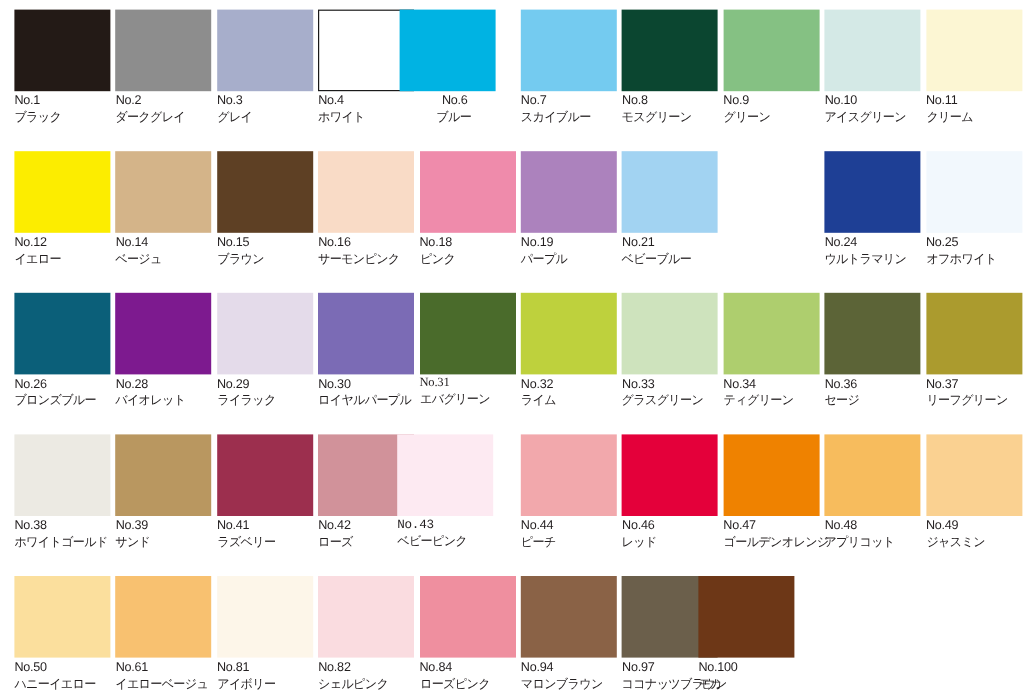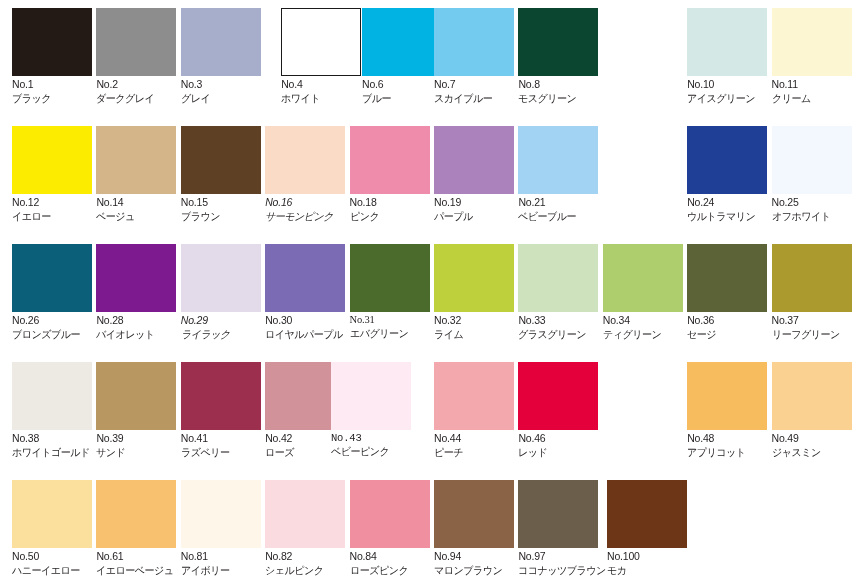--- a/index.html
+++ b/index.html
@@ -95,39 +95,44 @@
       <div class="swatch-cell" style="left: 96.4px;">
         <div class="swatch-chip" style="background-color: rgb(141, 141, 141);"></div>
         <div class="swatch-code">No.2</div>
         <div class="swatch-name">ダークグレイ</div>
       </div>
       <div class="swatch-cell" style="left: 180.8px;">
         <div class="swatch-chip" style="background-color: rgb(167, 174, 203);"></div>
         <div class="swatch-code">No.3</div>
         <div class="swatch-name">グレイ</div>
       </div>
-      <div class="swatch-cell" style="left: 265.2px; margin-left: 16px;">
+      <div class="swatch-cell" style="left: 265.2px;">
         <div class="swatch-chip outlined" style="background-color: rgb(255, 255, 255);"></div>
         <div class="swatch-code">No.4</div>
         <div class="swatch-name">ホワイト</div>
       </div>
-      <div class="swatch-cell" style="left: 362px;">
+      <div class="swatch-cell" style="left: 333px; text-align: center;">
         <div class="swatch-chip" style="background-color: rgb(0, 179, 227);"></div>
         <div class="swatch-code">No.6</div>
         <div class="swatch-name">ブルー</div>
       </div>
       <div class="swatch-cell" style="left: 434px;">
         <div class="swatch-chip" style="background-color: rgb(116, 203, 240);"></div>
         <div class="swatch-code">No.7</div>
         <div class="swatch-name">スカイブルー</div>
       </div>
       <div class="swatch-cell" style="left: 518.4px;">
         <div class="swatch-chip" style="background-color: rgb(11, 70, 48);"></div>
         <div class="swatch-code">No.8</div>
         <div class="swatch-name">モスグリーン</div>
+      </div>
+      <div class="swatch-cell" style="left: 602.8px;">
+        <div class="swatch-chip" style="background-color: rgb(133, 193, 131);"></div>
+        <div class="swatch-code">No.9</div>
+        <div class="swatch-name">グリーン</div>
       </div>
       <div class="swatch-cell" style="left: 687.2px;">
         <div class="swatch-chip" style="background-color: rgb(212, 233, 230);"></div>
         <div class="swatch-code">No.10</div>
         <div class="swatch-name">アイスグリーン</div>
       </div>
       <div class="swatch-cell" style="left: 771.6px;">
         <div class="swatch-chip" style="background-color: rgb(252, 246, 211);"></div>
         <div class="swatch-code">No.11</div>
         <div class="swatch-name">クリーム</div>
@@ -142,21 +147,21 @@
       <div class="swatch-cell" style="left: 96.4px;">
         <div class="swatch-chip" style="background-color: rgb(212, 180, 137);"></div>
         <div class="swatch-code">No.14</div>
         <div class="swatch-name">ベージュ</div>
       </div>
       <div class="swatch-cell" style="left: 180.8px; text-decoration: underline;">
         <div class="swatch-chip" style="background-color: rgb(94, 64, 36);"></div>
         <div class="swatch-code">No.15</div>
         <div class="swatch-name">ブラウン</div>
       </div>
-      <div class="swatch-cell" style="left: 265.2px; font-style: italic;">
+      <div class="swatch-cell" style="left: 265.2px;">
         <div class="swatch-chip" style="background-color: rgb(249, 219, 198);"></div>
         <div class="swatch-code">No.16</div>
         <div class="swatch-name">サーモンピンク</div>
       </div>
       <div class="swatch-cell" style="left: 349.6px;">
         <div class="swatch-chip" style="background-color: rgb(239, 139, 171);"></div>
         <div class="swatch-code">No.18</div>
         <div class="swatch-name">ピンク</div>
       </div>
       <div class="swatch-cell" style="left: 434px;">
@@ -184,21 +189,21 @@
       <div class="swatch-cell" style="left: 12px;">
         <div class="swatch-chip" style="background-color: rgb(11, 95, 121);"></div>
         <div class="swatch-code">No.26</div>
         <div class="swatch-name">ブロンズブルー</div>
       </div>
       <div class="swatch-cell" style="left: 96.4px;">
         <div class="swatch-chip" style="background-color: rgb(125, 26, 143);"></div>
         <div class="swatch-code">No.28</div>
         <div class="swatch-name">バイオレット</div>
       </div>
-      <div class="swatch-cell" style="left: 180.8px; font-style: italic;">
+      <div class="swatch-cell" style="left: 180.8px;">
         <div class="swatch-chip" style="background-color: rgb(228, 219, 234);"></div>
         <div class="swatch-code">No.29</div>
         <div class="swatch-name">ライラック</div>
       </div>
       <div class="swatch-cell" style="left: 265.2px;">
         <div class="swatch-chip" style="background-color: rgb(123, 107, 181);"></div>
         <div class="swatch-code">No.30</div>
         <div class="swatch-name">ロイヤルパープル</div>
       </div>
       <div class="swatch-cell" style="left: 349.6px; font-family: Liberation Serif, serif;">
@@ -261,20 +266,25 @@
       <div class="swatch-cell" style="left: 434px;">
         <div class="swatch-chip" style="background-color: rgb(242, 168, 172);"></div>
         <div class="swatch-code">No.44</div>
         <div class="swatch-name">ピーチ</div>
       </div>
       <div class="swatch-cell" style="left: 518.4px;">
         <div class="swatch-chip" style="background-color: rgb(228, 0, 58);"></div>
         <div class="swatch-code">No.46</div>
         <div class="swatch-name">レッド</div>
       </div>
+      <div class="swatch-cell" style="left: 602.8px;">
+        <div class="swatch-chip" style="background-color: rgb(239, 130, 0);"></div>
+        <div class="swatch-code">No.47</div>
+        <div class="swatch-name">ゴールデンオレンジ</div>
+      </div>
       <div class="swatch-cell" style="left: 687.2px;">
         <div class="swatch-chip" style="background-color: rgb(247, 188, 93);"></div>
         <div class="swatch-code">No.48</div>
         <div class="swatch-name">アプリコット</div>
       </div>
       <div class="swatch-cell" style="left: 771.6px;">
         <div class="swatch-chip" style="background-color: rgb(250, 209, 145);"></div>
         <div class="swatch-code">No.49</div>
         <div class="swatch-name">ジャスミン</div>
       </div>
@@ -308,21 +318,21 @@
       <div class="swatch-cell" style="left: 434px;">
         <div class="swatch-chip" style="background-color: rgb(138, 98, 70);"></div>
         <div class="swatch-code">No.94</div>
         <div class="swatch-name">マロンブラウン</div>
       </div>
       <div class="swatch-cell" style="left: 518.4px;">
         <div class="swatch-chip" style="background-color: rgb(107, 95, 75);"></div>
         <div class="swatch-code">No.97</div>
         <div class="swatch-name">ココナッツブラウン</div>
       </div>
-      <div class="swatch-cell" style="left: 607px;">
+      <div class="swatch-cell" style="left: 582px;">
         <div class="swatch-chip" style="background-color: rgb(109, 55, 23);"></div>
         <div class="swatch-code">No.100</div>
         <div class="swatch-name">モカ</div>
       </div>
     </div>
   </div>
 
 <div id="bottom-arc"></div>
 
 </body></html>

